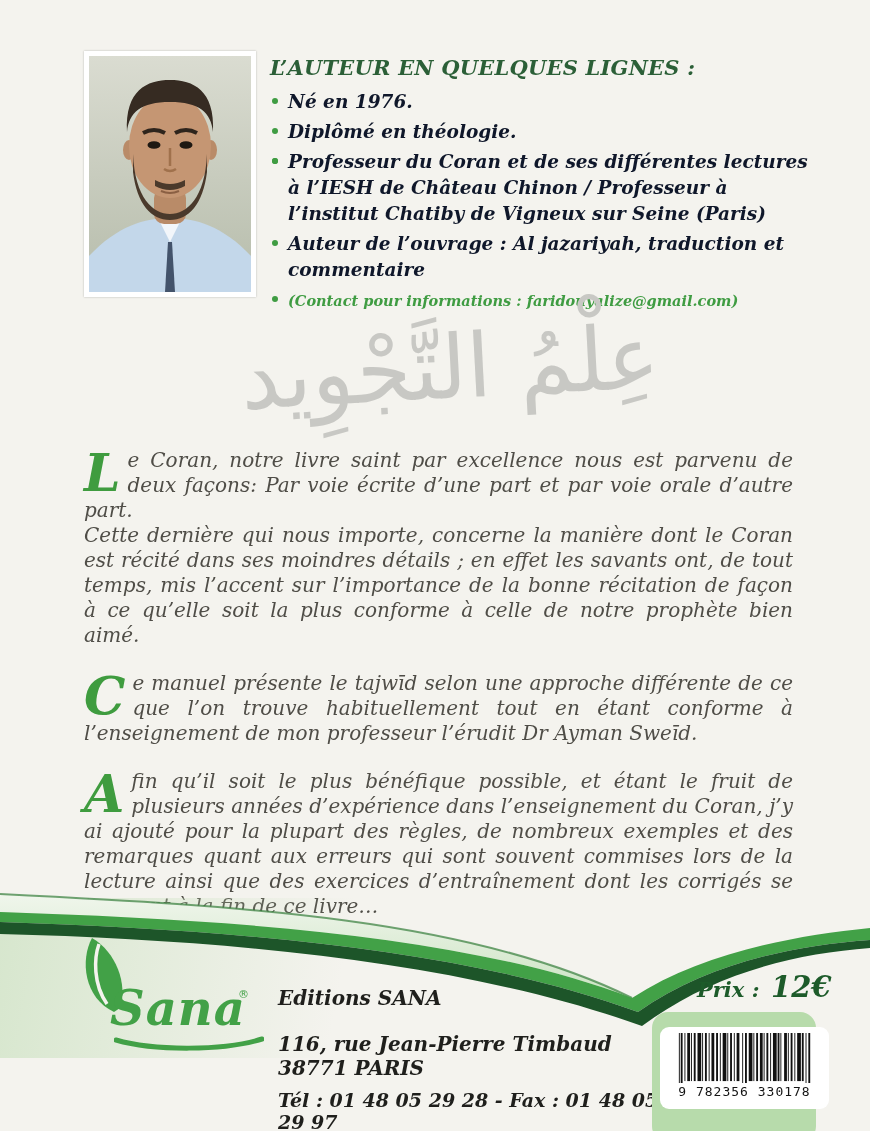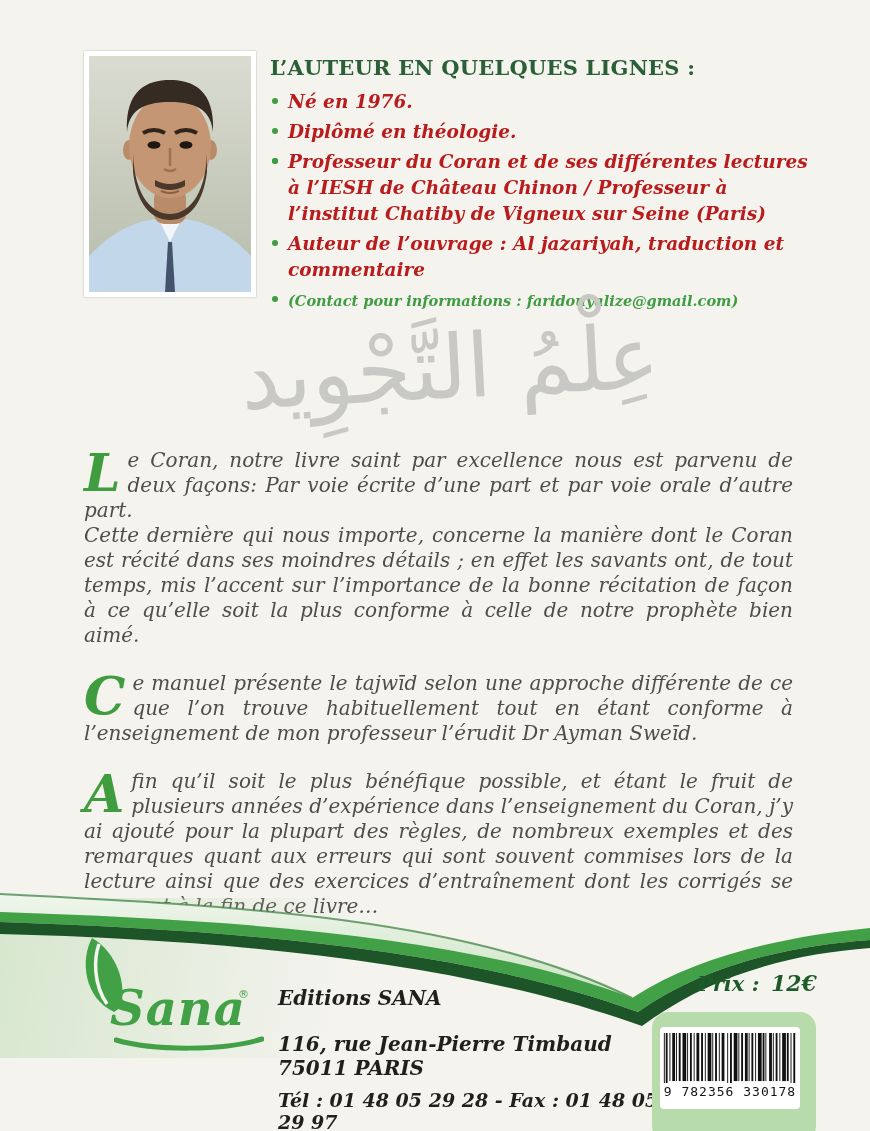--- a/index.html
+++ b/index.html
@@ -12,28 +12,28 @@
   
   .photo-frame{
     position:absolute;left:84px;top:51px;width:162px;height:236px;
     background:#ffffff;padding:5px;box-shadow:0 0 2px rgba(0,0,0,.25);
   }
   .photo-frame svg{display:block;}
 
   
   .author-block{position:absolute;left:270px;top:55px;width:540px;}
   .author-heading{
-    margin:0 0 9px 0;font-size:21px;font-weight:bold;
+    margin:0 0 9px 0;font-size:21px;font-weight:bold;font-style:italic;
     color:#2b5f37;letter-spacing:.2px;
   }
   .bullets{list-style:none;margin:0;padding:0;}
   .bullets li{
     position:relative;padding-left:18px;margin:0 0 4px 0;
     font-size:18.5px;line-height:26px;font-style:italic;font-weight:bold;
-    color:#b91c1c;
+    color:#0f172a;
   }
   .bullets li .dot{
     position:absolute;left:2px;top:9px;width:6px;height:6px;border-radius:50%;
     background:#3f9c42;
   }
   .contact-line{
     margin-top:9px;padding-left:18px;
     font-size:14.5px;font-style:italic;font-weight:bold;color:#3f9c42;
   }
 
@@ -83,29 +83,29 @@
     font-style:italic;font-weight:bold;color:#1f1f1c;
   }
   .pub-name{font-size:20px;margin-bottom:22px;}
   .pub-address{font-size:20px;margin-bottom:9px;}
   .pub-phone{font-size:19px;margin-bottom:8px;}
   .pub-site{font-size:26px;color:#11110d;letter-spacing:.5px;}
 
   .price{position:absolute;left:697px;top:970px;white-space:nowrap;
     font-style:italic;font-weight:bold;color:#1d5b2a;}
   .price .plabel{font-size:21px;}
-  .price .pval{font-size:22px;margin-left:6px;}
+  .price .pval{font-size:29px;margin-left:6px;}
 
   .barcode-panel{
     position:absolute;left:652px;top:1012px;width:164px;height:130px;
     background:#b7dbab;border-radius:16px;
   }
   .barcode-box{
-    position:absolute;left:8px;top:15px;width:140px;height:82px;
-    background:#ffffff;border-radius:4px;
+    position:absolute;left:8px;top:15px;width:169px;height:82px;
+    background:#ffffff;border-radius:9px;
   }
   .barcode-box svg{display:block;margin:6px auto 0 auto;}
   .barcode-digits{
     margin-top:1px;text-align:center;
     font-family:"DejaVu Sans Mono", monospace;font-size:13px;
     letter-spacing:1px;color:#141414;
   }
 </style>
 </head>
 <body>
@@ -193,21 +193,21 @@
     </svg>
     <span class="brand">Sana</span>
     <svg class="brand-swash" width="150" height="16" viewBox="0 0 150 16">
       <path d="M2,4 C40,15 110,15 148,3" stroke="#42a147" stroke-width="5" fill="none" stroke-linecap="round"></path>
     </svg>
     <span class="reg">®</span>
   </div>
 
   <div class="pubblock">
     <div class="pub-name">Editions SANA</div>
-    <div class="pub-address">116, rue Jean-Pierre Timbaud 75011 PARIS</div>
+    <div class="pub-address">116, rue Jean-Pierre Timbaud 38771 PARIS</div>
     <div class="pub-phone">Tél : 01 48 05 29 28  - Fax : 01 48 05 29 97</div>
     <div class="pub-site">www.librairie-sana.com</div>
   </div>
 
   <div class="price">
     <span class="plabel">Prix :</span>
     <span class="pval">12€</span>
   </div>
 
   <div class="barcode-panel">

